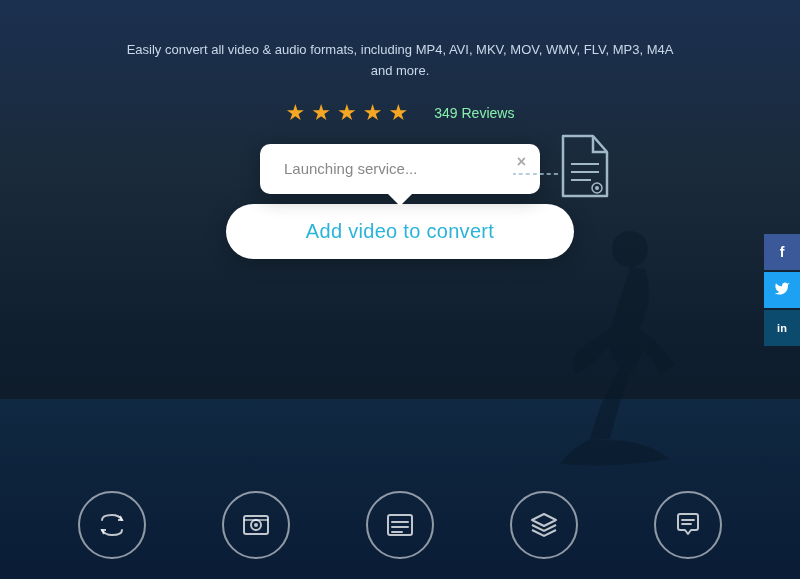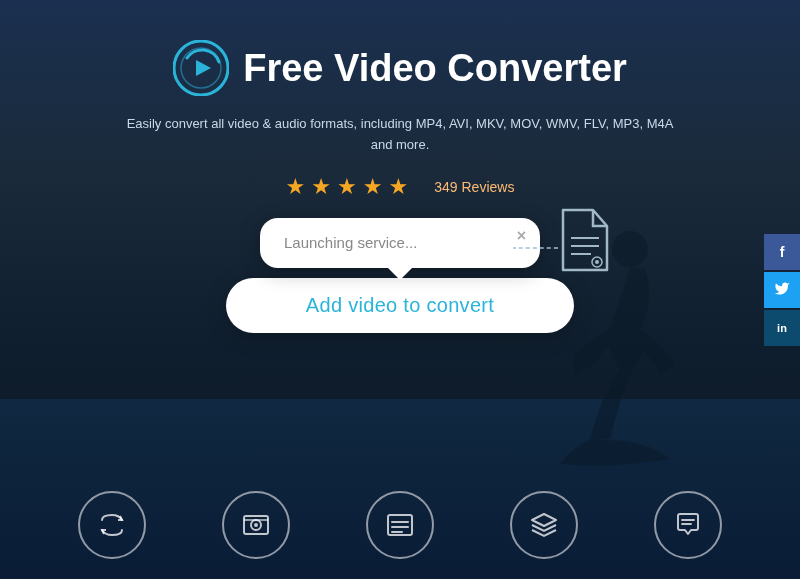--- a/index.html
+++ b/index.html
@@ -84,34 +84,34 @@
       gap: 6px;
       margin-bottom: 18px;
     }
 
     .star {
       color: #f5a623;
       font-size: 22px;
     }
 
     .reviews-text {
-      color: #fdba74;
+      color: #86efac;
       font-size: 14px;
       margin-left: 20px;
     }
 
     
     .tooltip-wrapper {
       position: relative;
       margin-bottom: 10px;
     }
 
     .tooltip-box {
       background: #ffffff;
-      border-radius: 18px;
+      border-radius: 10px;
       padding: 16px 52px 16px 24px;
       min-width: 280px;
       position: relative;
       box-shadow: 0 4px 20px rgba(0,0,0,0.3);
     }
 
     .tooltip-text {
       color: #888;
       font-size: 15px;
     }
@@ -225,31 +225,20 @@
 <svg class="surfer-silhouette" viewBox="0 0 200 260" xmlns="http://www.w3.org/2000/svg">
   <ellipse cx="120" cy="30" rx="18" ry="18" fill="#0a1a28"></ellipse>
   <path d="M120 48 Q110 80 100 110 Q95 130 110 150 Q90 180 80 220 L100 220 Q110 180 120 155 Q140 130 130 110 Q145 80 135 50 Z" fill="#0a1a28"></path>
   <path d="M100 110 Q85 120 70 130 Q60 140 65 155 L85 145 Q90 135 100 125 Z" fill="#0a1a28"></path>
   <path d="M130 110 Q150 125 165 145 L150 155 Q140 135 120 118 Z" fill="#0a1a28"></path>
   <path d="M80 220 Q60 230 50 245 Q100 250 160 240 Q140 225 115 222 Z" fill="#0a1a28"></path>
 </svg>
 
 <div class="content">
 
-  <div class="logo-row">
-    <svg class="logo-icon" viewBox="0 0 56 56" xmlns="http://www.w3.org/2000/svg">
-      <circle cx="28" cy="28" r="27" fill="none" stroke="#2ab4d9" stroke-width="3"></circle>
-      <circle cx="28" cy="28" r="20" fill="none" stroke="#2ab4d9" stroke-width="1.5" opacity="0.5"></circle>
-
-      <path d="M 14 18 A 18 18 0 0 1 46 22" stroke="#2ab4d9" stroke-width="3" fill="none" stroke-linecap="round"></path>
-
-      <polygon points="23,20 38,28 23,36" fill="#2ab4d9"></polygon>
-    </svg>
-    <h1 class="app-title">Free Video Converter</h1>
-  </div>
 
   <p class="subtitle">Easily convert all video &amp; audio formats, including MP4, AVI, MKV, MOV, WMV, FLV, MP3, M4A and more.</p>
 
   <div class="stars-row">
     <span class="star">★</span>
     <span class="star">★</span>
     <span class="star">★</span>
     <span class="star">★</span>
     <span class="star">★</span>
     <span class="reviews-text">349 Reviews</span>

